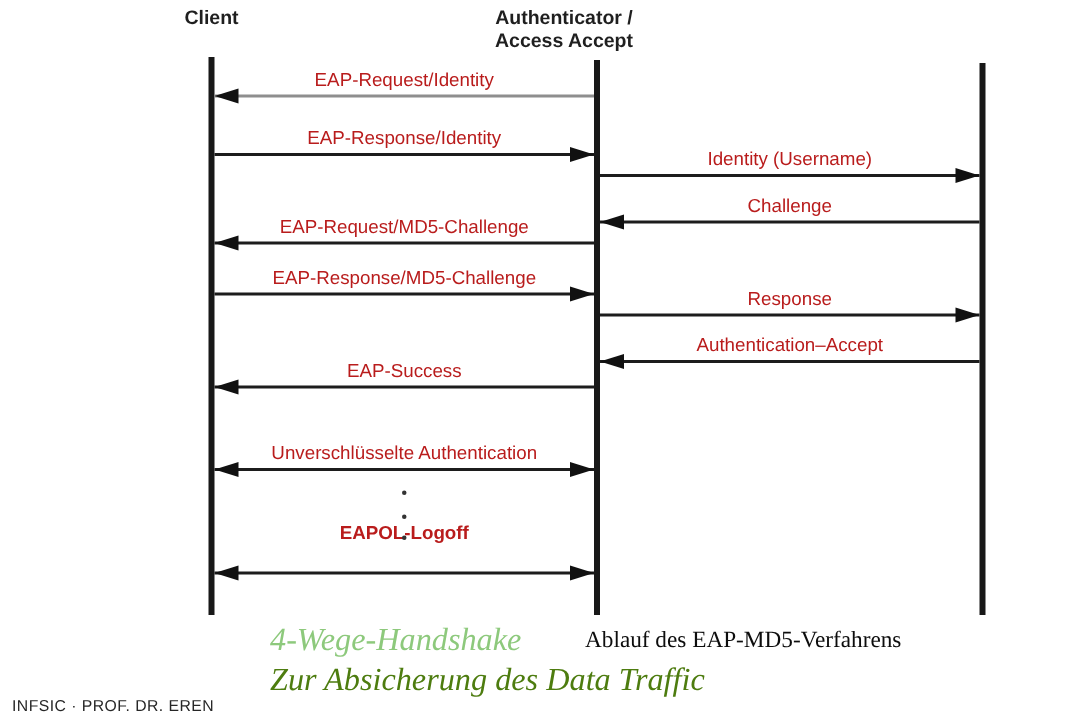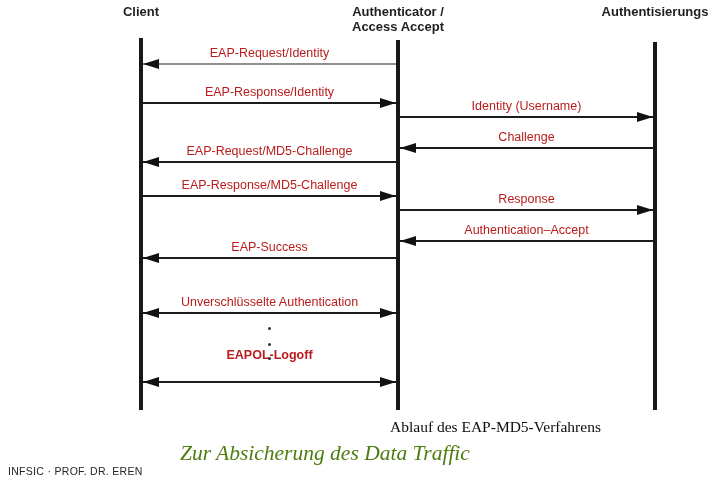--- a/index.html
+++ b/index.html
@@ -81,27 +81,26 @@
 </style>
 </head>
 <body>
 
 <div class="stage">
   <div class="diagram">
       <div class="actor-head" style="left: 141px;">
         <div>Client</div>
       </div>
       <div class="lifeline" style="left: 139px; top: 38px; height: 372px; background: rgb(24, 24, 24);"></div>
-      <div class="actor-head" style="left: 398px;">
+      <div class="actor-head" style="left: 376px;">
         <div>Authenticator /</div>
         <div>Access Accept</div>
       </div>
       <div class="lifeline" style="left: 396px; top: 40px; height: 370px; background: rgb(24, 24, 24);"></div>
       <div class="actor-head" style="left: 655px;">
-        <div>Authentisierungs</div>
       </div>
       <div class="lifeline" style="left: 653px; top: 42px; height: 368px; background: rgb(24, 24, 24);"></div>
       <div class="msg-line" style="left: 143px; width: 253px; top: 63px; background: rgb(142, 142, 142);"></div>
       <div class="arrowhead left" style="top: 59px; left: 143px;"></div>
       <div class="msg-label" style="left: 269.5px; top: 46px;">EAP-Request/Identity</div>
       <div class="msg-line" style="left: 143px; width: 253px; top: 102px;"></div>
       <div class="arrowhead right" style="top: 98px; left: 380px;"></div>
       <div class="msg-label" style="left: 269.5px; top: 85px;">EAP-Response/Identity</div>
       <div class="msg-line" style="left: 400px; width: 253px; top: 116px;"></div>
       <div class="arrowhead right" style="top: 112px; left: 637px;"></div>
@@ -129,16 +128,17 @@
       <div class="arrowhead right" style="top: 308px; left: 380px;"></div>
       <div class="msg-label" style="left: 269.5px; top: 295px;">Unverschlüsselte Authentication</div>
       <div class="msg-line" style="left: 143px; width: 253px; top: 381px;"></div>
       <div class="arrowhead left" style="top: 377px; left: 143px;"></div>
       <div class="arrowhead right" style="top: 377px; left: 380px;"></div>
       <div class="msg-label" style="left: 269.5px; top: 348px; font-weight: bold;">EAPOL-Logoff</div>
       <div class="dot" style="left: 268px; top: 327px;"></div>
       <div class="dot" style="left: 268px; top: 343px;"></div>
       <div class="dot" style="left: 268px; top: 357px;"></div>
     </div>
+  <div class="green-note l1" style="color: rgb(141, 201, 124);">4-Wege-Handshake</div>
   <div class="green-note l2" style="color: #4d7c0f;">Zur Absicherung des Data Traffic</div>
   <div class="caption">Ablauf des EAP-MD5-Verfahrens</div>
   <div class="footer">INFSIC · PROF. DR. EREN</div>
 </div>
 
 </body></html>

